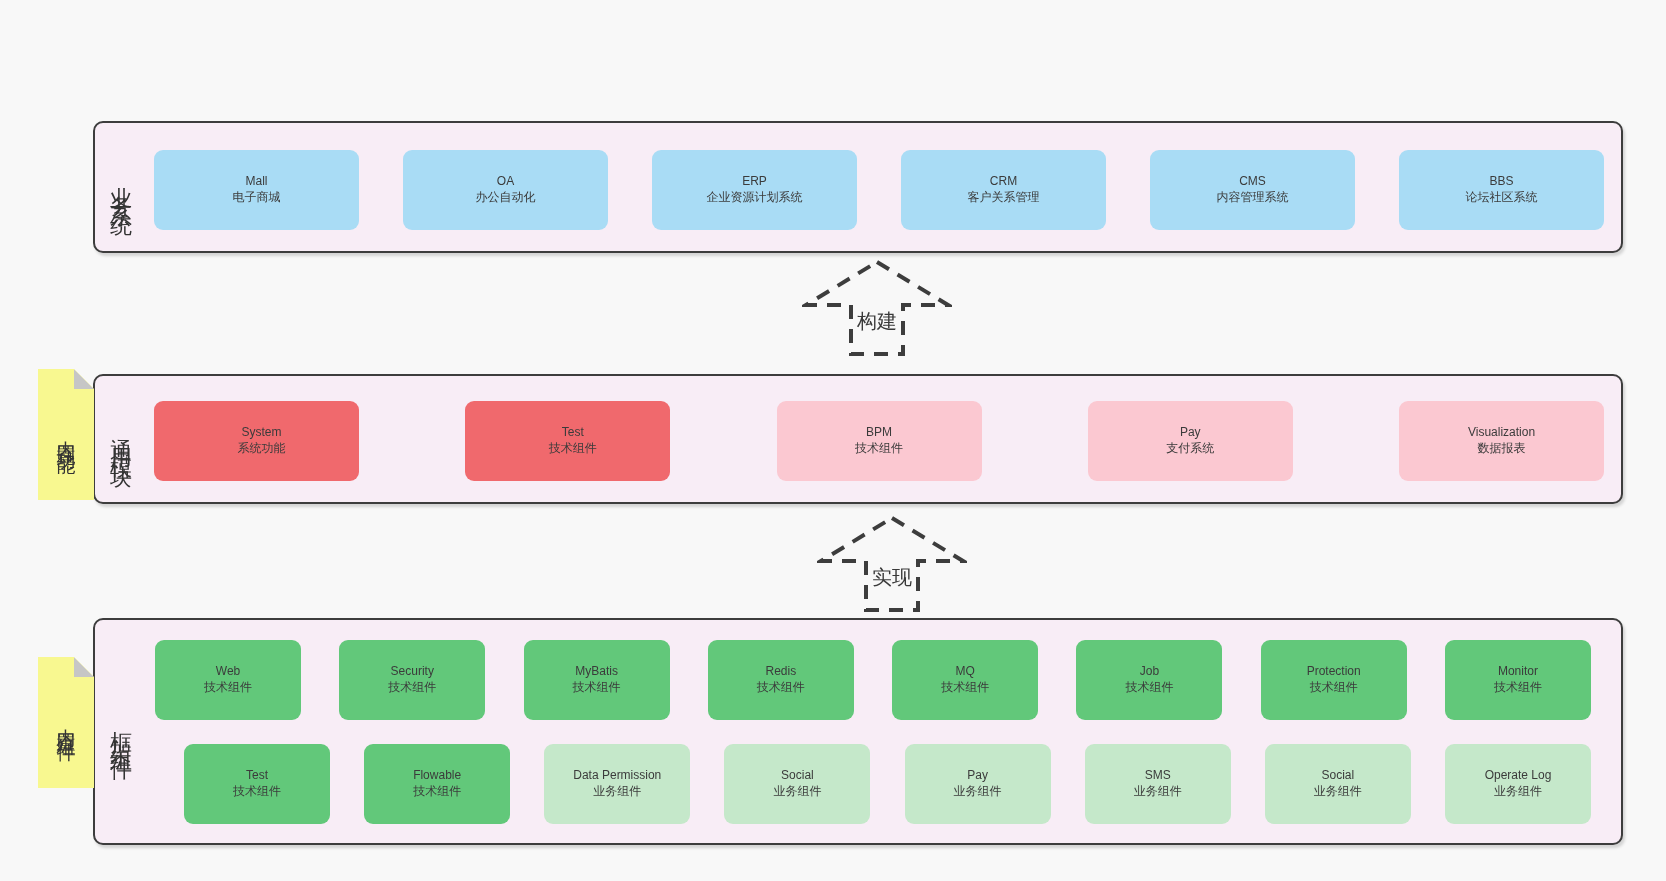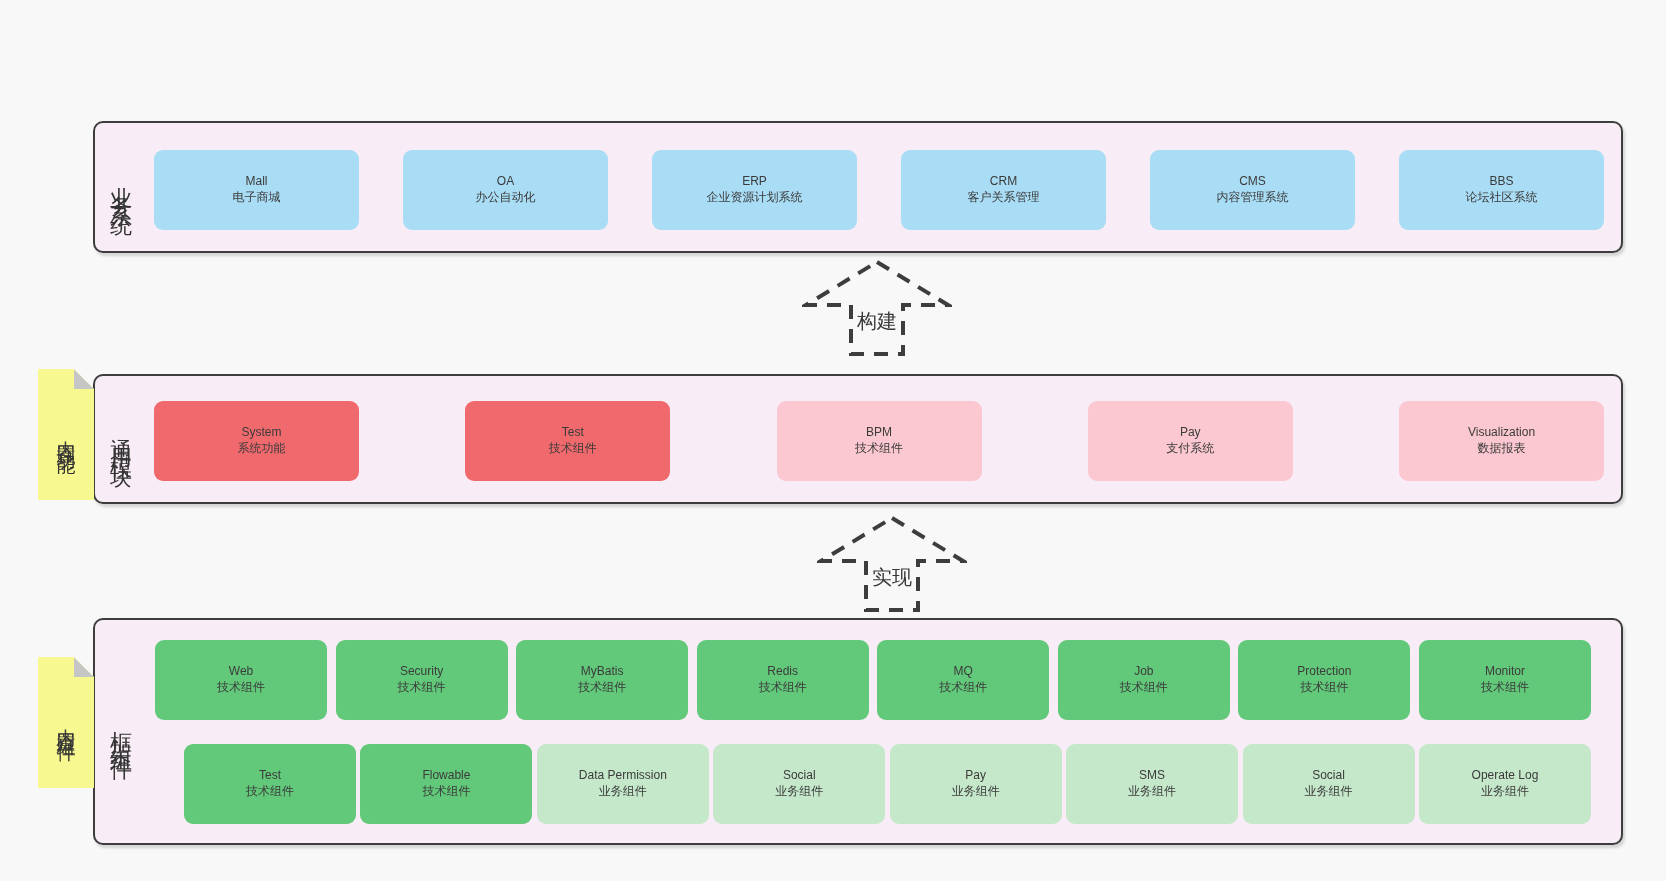--- a/index.html
+++ b/index.html
@@ -25,21 +25,21 @@
     position:absolute;display:flex;justify-content:space-between;
   }
   .box{
     display:flex;flex-direction:column;align-items:center;justify-content:center;
     text-align:center;border-radius:9px;line-height:1.32;
     font-size:12px;color:#3b3b3b;padding:2px 6px;box-sizing:border-box;
   }
   .row-wide{left:59px;right:17px;height:80px;}
   .row-wide .box{width:205px;}
   .row-narrow{left:60px;right:30px;height:80px;}
-  .row-narrow .box{width:172px;text-align:center;}
+  .row-narrow .box{width:146px;text-align:center;}
   .v-blue{background:#a9dcf5;}
   .v-red{background:#f0696d;padding-left:16px;}
   .v-pink{background:#fbc8d1;}
   .v-green{background:#62c87a;}
   .v-green-light{background:#c5e8ca;}
   .sticky{
     position:absolute;left:38px;width:56px;height:131px;
     background:#f8f890;
     display:flex;align-items:center;justify-content:center;
     writing-mode:vertical-rl;text-orientation:upright;

